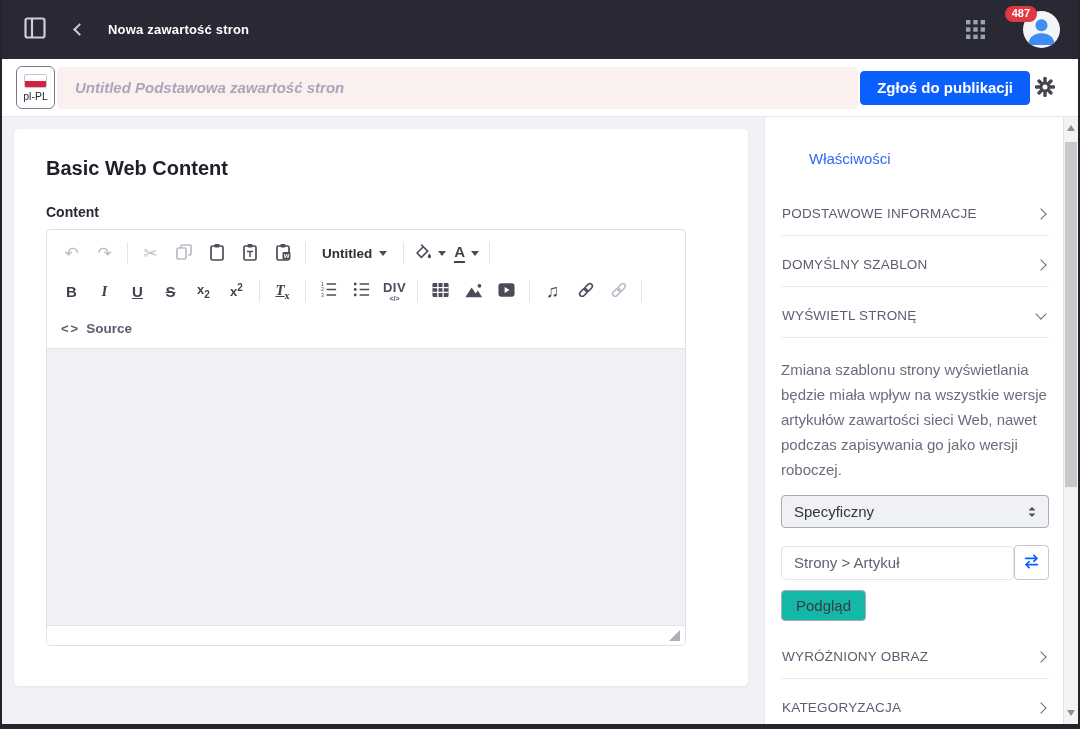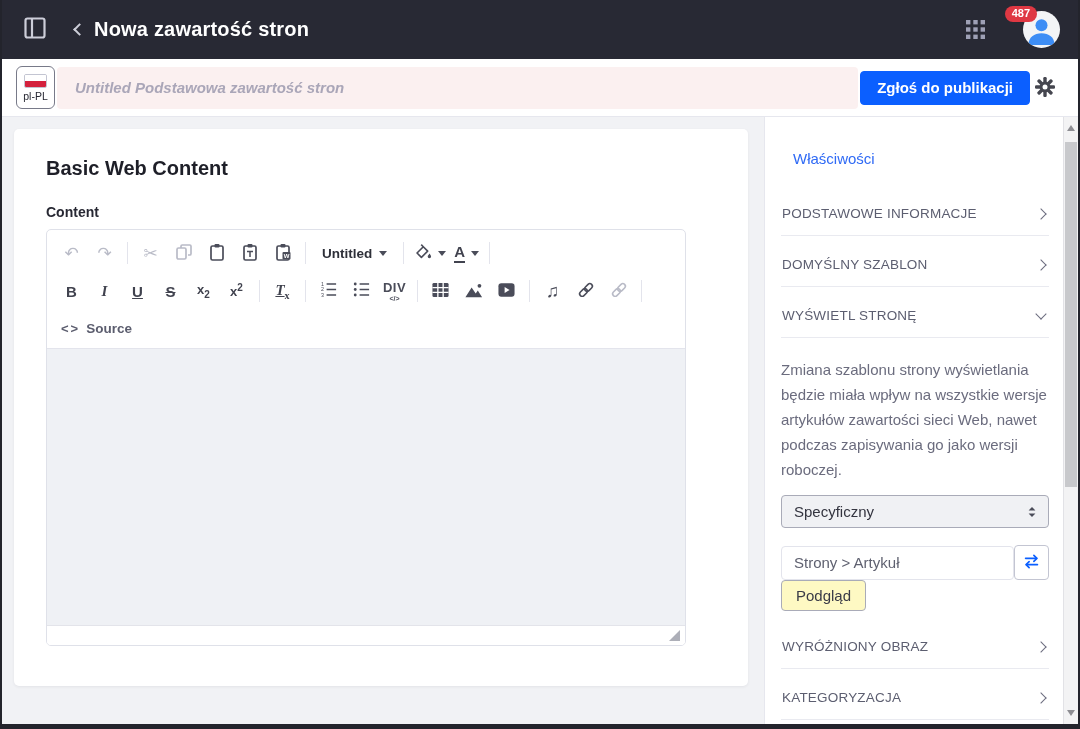--- a/index.html
+++ b/index.html
@@ -5,21 +5,21 @@
   * { margin:0; padding:0; box-sizing:border-box; }
   html,body { width:1080px; height:729px; font-family:"Liberation Sans",sans-serif; background:#fff; }
   .frame { position:relative; width:1080px; height:729px; overflow:hidden;
            border-left:2px solid #23242c; border-right:2px solid #23242c; border-bottom:5px solid #23242c; background:#f1f2f5; }
 
   
   .topbar { position:relative; height:59px; background:#282934; display:flex; align-items:center; padding:0 16px; }
   .menu-btn { background:none; border:none; cursor:pointer; width:34px; height:34px; display:flex; align-items:center; justify-content:center; }
   .back-btn { background:none; border:none; cursor:pointer; width:30px; height:34px; margin-left:12px; display:flex; align-items:center; justify-content:center; }
   .chev { display:inline-block; width:9px; height:9px; border-top:2px solid #cdced9; border-left:2px solid #cdced9; transform:rotate(-45deg); }
-  .topbar h1 { color:#fff; font-size:20px; font-weight:700; letter-spacing:.2px; }
+  .topbar h1 { color:#fff; font-size:13px; font-weight:700; margin-left:14px; letter-spacing:.2px; }
   .top-right { position:absolute; right:16px; top:0; height:59px; width:120px; }
   .grid-btn { position:absolute; left:24px; top:20px; background:none; border:none; cursor:pointer; }
   .avatar { position:absolute; right:2px; top:11px; width:37px; height:37px; border-radius:50%; background:#f3f4f6; border:none; cursor:pointer; overflow:hidden; padding:0; }
   .badge { position:absolute; right:25px; top:6px; background:#df3843; color:#fff; font-size:11px; font-weight:700;
            padding:2px 7px 3px; border-radius:9px; line-height:1; z-index:3; cursor:pointer; }
 
   
   .mgmt { height:58px; background:#fff; display:flex; align-items:center; padding:0 20px 0 14px; gap:2px; border-bottom:1px solid #e6e7ee; }
   .locale { width:39px; height:43px; background:#fff; border:1px solid #787a89; border-radius:6px; cursor:pointer;
             display:flex; flex-direction:column; align-items:center; justify-content:center; gap:2px; }
@@ -65,35 +65,35 @@
   .src-row { height:36px; display:flex; align-items:center; padding-left:6px; }
   .src-btn { background:none; border:none; cursor:pointer; display:flex; align-items:center; gap:6px; color:#5b5d6e; }
   .code-g { font-size:13px; font-weight:700; letter-spacing:2px; color:#5b5d6e; }
   .src-lbl { font-size:13.5px; font-weight:700; color:#5b5d6e; }
   .ed-body { flex:1; background:#eff1f5; border-top:1px solid #e3e4ec; cursor:text; }
   .ed-foot { height:20px; background:#fff; border-top:1px solid #e3e4ea; position:relative; }
   .resize { position:absolute; right:5px; bottom:4px; width:0; height:0; border-left:11px solid transparent; border-bottom:11px solid #adafb8; cursor:nwse-resize; }
 
   
   .sidebar { position:absolute; left:762px; top:0; bottom:0; width:301px; background:#fff; border-left:1px solid #e6e7ee; padding:0 16px; overflow:hidden; }
-  .side-tab { display:inline-block; margin:33px 0 0 12px; font-size:15px; color:#2f6af5; background:none; border:none; cursor:pointer; font-family:inherit; }
+  .side-tab { display:inline-block; margin:33px 0 0 28px; font-size:15px; color:#2f6af5; background:none; border:none; cursor:pointer; font-family:inherit; }
   .sections { margin-top:38px; }
   .sec-head { display:flex; align-items:center; justify-content:space-between; padding:0 2px 14px 1px; border-bottom:1px solid #e9eaf0; margin-bottom:21px; background:none; border-left:none; border-right:none; border-top:none; width:100%; cursor:pointer; font-family:inherit; }
   .sec-label { font-size:13.5px; color:#5c5e70; letter-spacing:.2px; text-align:left; }
   .chev-r { width:8px; height:8px; border-top:1.6px solid #6b6c7e; border-right:1.6px solid #6b6c7e; transform:rotate(45deg); flex:none; margin-right:2px; }
   .chev-d { width:8px; height:8px; border-top:1.6px solid #6b6c7e; border-right:1.6px solid #6b6c7e; transform:rotate(135deg); flex:none; margin-right:2px; margin-top:-4px; }
   .warning { font-size:15px; line-height:25px; color:#6b6c7e; margin:-2px 0 13px; }
   .select { position:relative; width:100%; height:33px; background:#f0f1f4; border:1px solid #a9abb8; border-radius:4px;
             display:flex; align-items:center; padding:0 30px 0 12px; cursor:pointer; margin-bottom:17px; }
   .select .val { font-size:15px; color:#33343f; }
   .select svg { position:absolute; right:8px; top:8px; }
-  .tpl-row { display:flex; align-items:center; }
+  .tpl-row { display:flex; align-items:center; margin-bottom:10px; }
   .tpl-input { flex:1; height:34px; border:1px solid #e3e4ec; border-radius:4px; padding:0 12px; font-size:15px; color:#5f6170; font-family:inherit; background:#fff; }
   .swap-btn { width:35px; height:35px; background:#fff; border:1px solid #c3c5d2; border-radius:4px; cursor:pointer; display:flex; align-items:center; justify-content:center; flex:none; }
-  .preview-btn { height:31px; padding:0 14px; background:#fef9c3; border:1px solid #a9abb8; border-radius:4px; font-size:15px; color:#3a3b47; cursor:pointer; font-family:inherit; margin-bottom:28px; }
+  .preview-btn { height:31px; padding:0 14px; background:#14b8a6; border:1px solid #a9abb8; border-radius:4px; font-size:15px; color:#3a3b47; cursor:pointer; font-family:inherit; margin-bottom:28px; }
 
   
   .sbar { position:absolute; right:0; top:0; bottom:0; width:15px; background:#f3f3f4; border-left:1px solid #e2e2e6; }
   .sb-up { position:absolute; top:8px; left:3px; width:0; height:0; border-left:4.5px solid transparent; border-right:4.5px solid transparent; border-bottom:6px solid #8e8e93; cursor:pointer; }
   .sb-down { position:absolute; bottom:8px; left:3px; width:0; height:0; border-left:4.5px solid transparent; border-right:4.5px solid transparent; border-top:6px solid #8e8e93; cursor:pointer; }
   .sb-thumb { position:absolute; left:1px; right:1px; top:25px; height:345px; background:#c8c9cc; cursor:grab; }
 </style>
 </head>
 <body>
 

